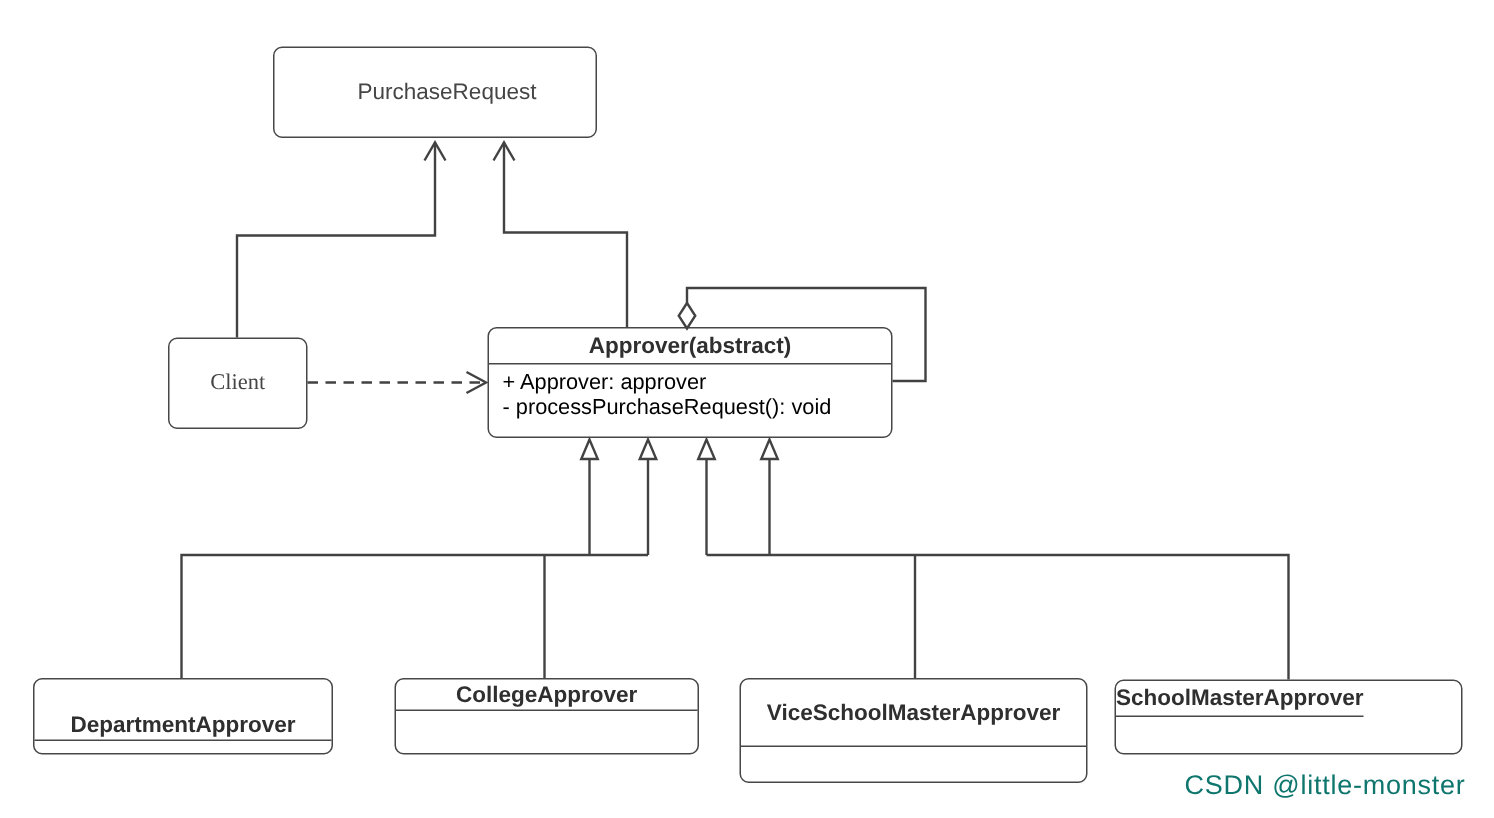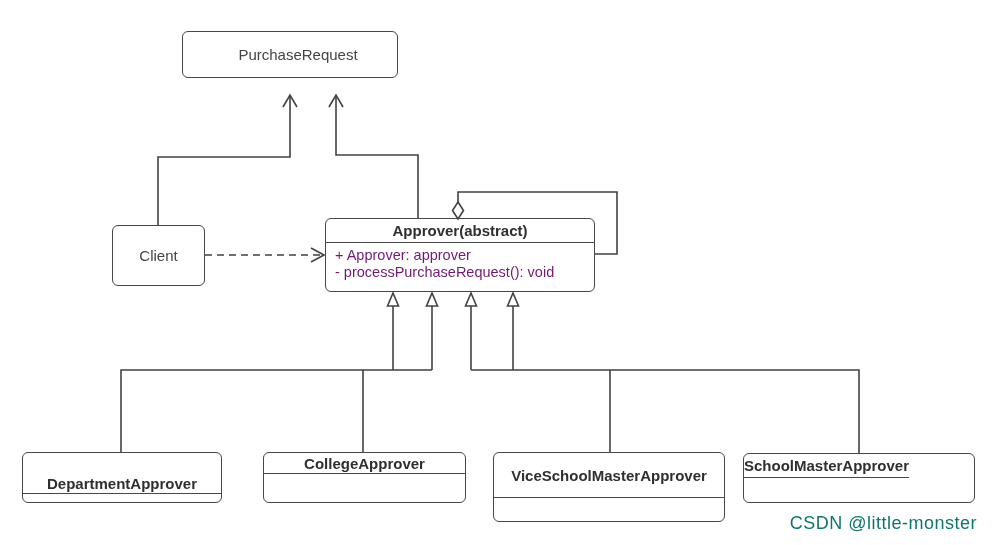--- a/index.html
+++ b/index.html
@@ -46,21 +46,21 @@
     border-bottom: 1.5px solid #474747;
     font-size: 15px;
     font-weight: bold;
     color: #2f2f2f;
   }
   .uml-box .attr-section {
     box-sizing: border-box;
     padding: 4px 8px 0 9px;
     font-size: 14.5px;
     line-height: 17px;
-    color: #701a75;
+    color: #000000;
     white-space: nowrap;
   }
   .uml-box .empty-section {
     flex: 1;
   }
   .watermark {
     position: absolute;
     right: 19px;
     top: 513px;
     font-size: 18px;
@@ -120,25 +120,25 @@
         <line x1="363" y1="370" x2="363" y2="452"></line>
       </g>
 
       <g>
         <polyline points="471,370 859,370 859,453"></polyline>
         <line x1="610" y1="370" x2="610" y2="452"></line>
       </g>
     </g>
   </svg>
 
-  <div class="uml-box simple" style="left:182px; top:31px; width:216px; height:47px;padding-left:16px;">
+  <div class="uml-box simple" style="left:182px; top:31px; width:216px; height:61px;padding-left:16px;">
     <span>PurchaseRequest</span>
   </div>
 
-  <div class="uml-box simple" style="left:112px; top:225px; width:93px; height:61px;">
+  <div class="uml-box simple" style="left:112px; top:225px; width:93px; height:61px;font-family:Liberation Serif, serif;">
     <span>Client</span>
   </div>
 
   <div class="uml-box" style="left:325px; top:218px; width:270px; height:74px; display:flex; flex-direction:column;">
     <div class="title-row" style="height:24px; flex:0 0 auto;">Approver(abstract)</div>
     <div class="attr-section">
       <div>+ Approver: approver</div>
       <div>- processPurchaseRequest(): void</div>
     </div>
   </div>

